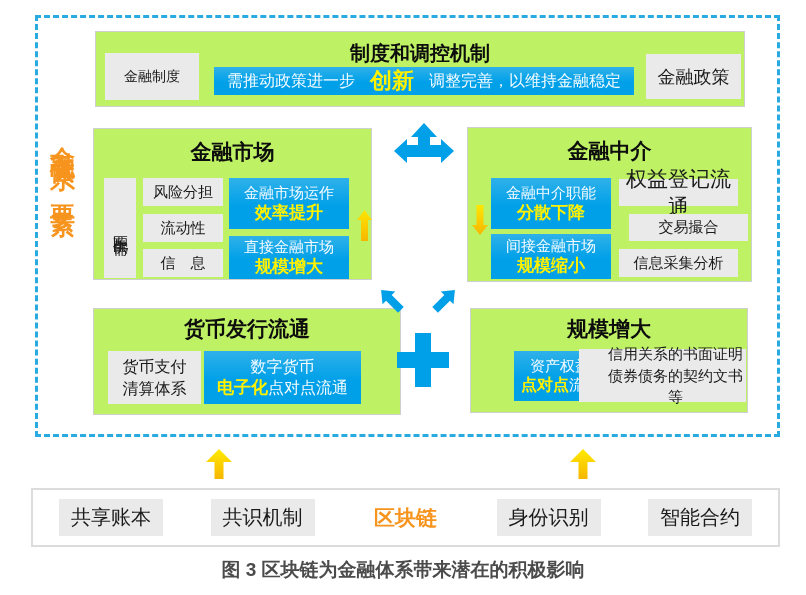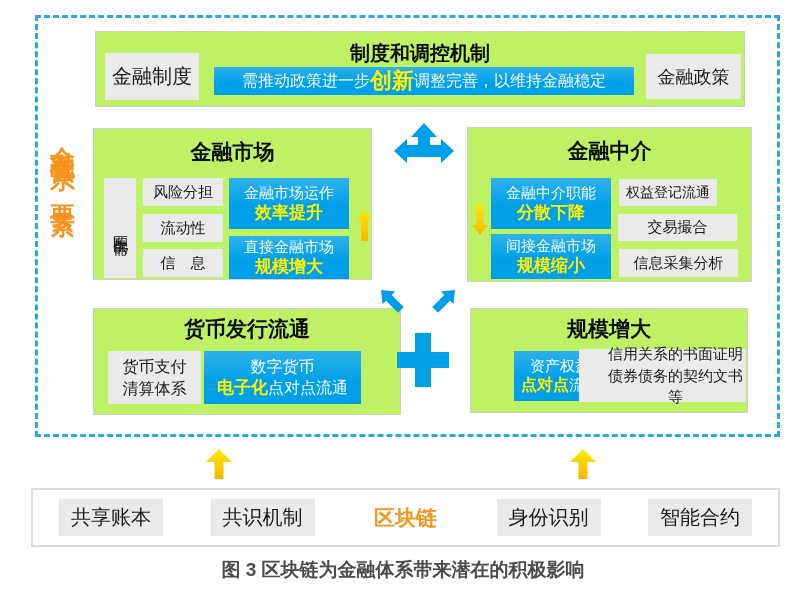--- a/index.html
+++ b/index.html
@@ -23,21 +23,21 @@
     display:flex;flex-direction:column;align-items:center;justify-content:center;
     text-align:center;box-sizing:border-box;line-height:1.25;}
   .hl .l1{font-size:15px;color:#f4fbff;}
   .hl .l2{font-size:17px;color:#FFF100;font-weight:bold;}
   .hl .mix{font-size:16px;color:#f4fbff;}
   .hl .mix .em{color:#FFF100;font-weight:bold;font-size:17px;}
 
   .banner{position:absolute;background:linear-gradient(180deg,#2fb1e9 0%,#00A0E9 55%);
     display:flex;align-items:center;justify-content:center;color:#f4fbff;font-size:16px;
     white-space:nowrap;box-sizing:border-box;}
-  .banner .em{color:#FFF100;font-weight:bold;font-size:22px;margin:0 0;line-height:1;}
+  .banner .em{color:#FFF100;font-weight:bold;font-size:22px;margin:0 15px;line-height:1;}
 
   .bottom-bar{left:31px;top:488px;width:749px;height:59px;background:#fff;border:2px solid #dcdcdc;
     box-sizing:border-box;display:flex;align-items:center;justify-content:space-between;padding:7px 26px;}
   .bar-tag{background:#eaeaea;color:#1a1a1a;font-size:20px;padding:5px 12px;}
   .bar-accent{background:none;color:#F7941D;font-weight:bold;font-size:21px;}
 
   .caption{left:0;right:0;top:557px;text-align:center;font-weight:bold;font-size:19px;color:#4b4b4b;}
 
   svg{display:block;}
 </style>
@@ -45,21 +45,21 @@
 <body>
 
 <div id="stage">
 
   <div class="abs dashed-frame"></div>
 
   <div class="abs side-label">金融体系5要素</div>
 
   <div class="panel" style="left:95px;top:31px;width:650px;height:76px;">
     <div class="panel-title" style="top:8px;font-size:20px;">制度和调控机制</div>
-    <div class="tag" style="left:9px;top:21px;width:94px;height:47px;font-size:20px;">金融制度</div>
+    <div class="tag" style="left:9px;top:21px;width:94px;height:47px;font-size:14px;">金融制度</div>
     <div class="banner" style="left:118px;top:35px;width:420px;height:28px;">
       <span>需推动政策进一步</span>
         <span class="em">创新</span>
         <span>调整完善，以维持金融稳定</span>
     </div>
     <div class="tag" style="left:550px;top:22px;width:95px;height:45px;font-size:18px;">金融政策</div>
   </div>
 
   <div class="panel" style="left:93px;top:128px;width:279px;height:152px;">
     <div class="panel-title" style="top:9px;font-size:21px;">金融市场</div>
@@ -98,22 +98,22 @@
       <polygon points="8,30 16,20 11.5,20 11.5,0 4.5,0 4.5,20 0,20" fill="url(#gDn1)"></polygon>
     </svg>
     <div class="hl" style="left:23px;top:50px;width:120px;height:51px;">
       <span class="l1">金融中介职能</span>
       <span class="l2">分散下降</span>
     </div>
     <div class="hl" style="left:23px;top:106px;width:120px;height:45px;">
       <span class="l1">间接金融市场</span>
       <span class="l2">规模缩小</span>
     </div>
-    <div class="tag" style="left:151px;top:51px;width:98px;height:27px;font-size:14px;">权益登记流通</div>
-    <div class="tag" style="left:150px;top:86px;width:119px;height:27px;font-size:15px;">交易撮合</div>
+    <div class="tag" style="left:151px;top:51px;width:119px;height:27px;font-size:21px;">权益登记流通</div>
+    <div class="tag" style="left:161px;top:86px;width:119px;height:27px;font-size:15px;">交易撮合</div>
     <div class="tag" style="left:151px;top:121px;width:119px;height:28px;font-size:15px;">信息采集分析</div>
   </div>
 
   <div class="panel" style="left:93px;top:308px;width:308px;height:107px;">
     <div class="panel-title" style="top:6px;font-size:21px;">货币发行流通</div>
     <div class="tag" style="left:14px;top:42px;width:93px;height:53px;font-size:16px;flex-direction:column;line-height:1.35;">
       <span>货币支付</span>
       <span>清算体系</span>
     </div>
     <div class="hl" style="left:110px;top:42px;width:157px;height:53px;">

